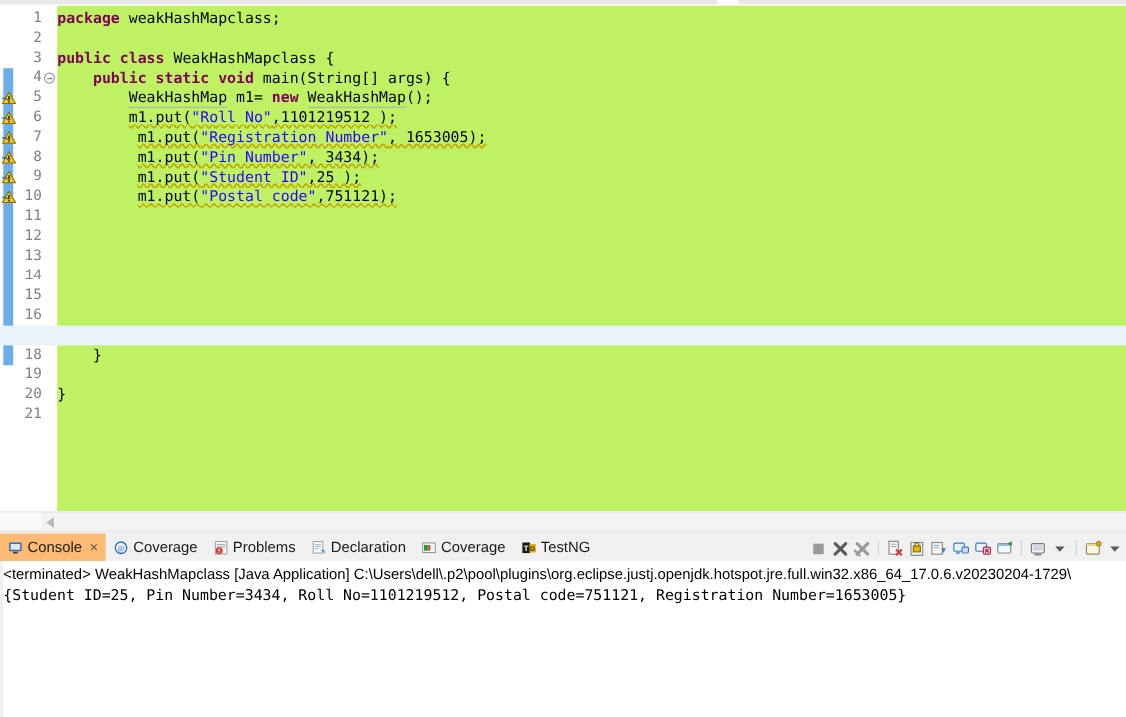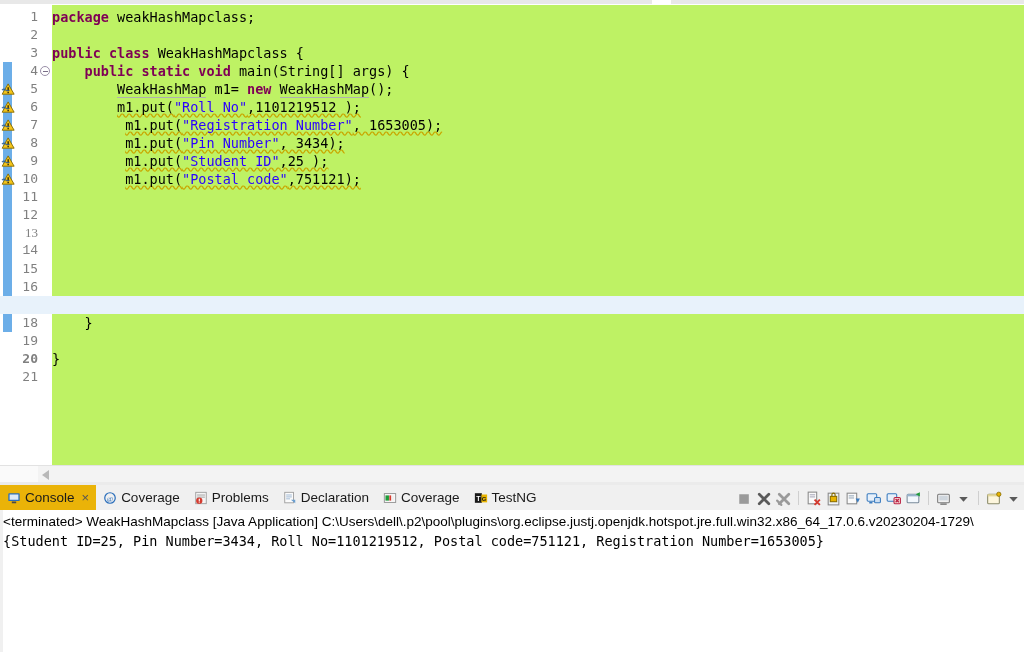--- a/index.html
+++ b/index.html
@@ -93,21 +93,21 @@
     background: #f0f0f0;
   }
   #console-tabbar .tabs-strip {
     position: absolute; left: 0; top: 0; height: 25px; display: flex; align-items: center;
   }
   .ctab {
     display: flex; align-items: center; gap: 4px; height: 25px;
     padding: 0 7px; font-size: 13.5px; color: #1a1a1a; cursor: pointer;
     white-space: nowrap;
   }
-  .ctab.active { background: #eab308; }
+  .ctab.active { background: #fdba74; }
   .ctab-close { color: #555; font-size: 13px; margin-left: 3px; }
   .tab-ico { width: 14px; height: 14px; position: relative; flex: 0 0 14px; }
 
   
   #console-toolbar {
     position: absolute; right: 2px; top: 3px; height: 20px;
     display: flex; align-items: center; gap: 3px;
   }
   .tbi { width: 17px; height: 17px; position: relative; cursor: pointer; }
   .tbsep { width: 1px; height: 14px; background: #cfcfcf; margin: 0 3px; }
@@ -181,28 +181,28 @@
       <div class="lnum" style="top: 39px;">3</div>
       <div class="lnum" style="top: 57px;">4</div>
       <div class="lnum" style="top: 75px;">5</div>
       <div class="lnum" style="top: 93px;">6</div>
       <div class="lnum" style="top: 111px;">7</div>
       <div class="lnum" style="top: 129px;">8</div>
       <div class="lnum" style="top: 147px;">9</div>
       <div class="lnum" style="top: 165px;">10</div>
       <div class="lnum" style="top: 183px;">11</div>
       <div class="lnum" style="top: 201px;">12</div>
-      <div class="lnum" style="top: 219px; font-family: Liberation Serif, serif;">13</div>
+      <div class="lnum" style="top: 219px;">13</div>
       <div class="lnum" style="top: 237px; font-family: Liberation Mono, monospace;">14</div>
       <div class="lnum" style="top: 255px;">15</div>
       <div class="lnum" style="top: 273px;">16</div>
       <div class="lnum" style="top: 291px;">17</div>
       <div class="lnum" style="top: 309px;">18</div>
       <div class="lnum" style="top: 327px;">19</div>
-      <div class="lnum" style="top: 345px; font-weight: bold;">20</div>
+      <div class="lnum" style="top: 345px;">20</div>
       <div class="lnum" style="top: 363px;">21</div>
     </div>
   <div id="fold-col">
       <div class="fold-mark" style="top: 61px;"></div>
     </div>
   <div id="code-area">
       <div class="cline" style="top: 3px;"><span class="kw">package</span><span> weakHashMapclass;</span></div>
       <div class="cline" style="top: 57px;"><span>    </span><span class="kw">public static void</span><span> main(String[] args) {</span></div>
       <div class="cline" style="top: 39px;"><span class="kw">public class</span><span> WeakHashMapclass {</span></div>
       <div class="cline" style="top: 75px;"><span>        </span><span class="u-gr">WeakHashMap</span><span> m1= </span><span class="kw">new</span><span> </span><span class="u-gr">WeakHashMap</span><span>();</span></div>

